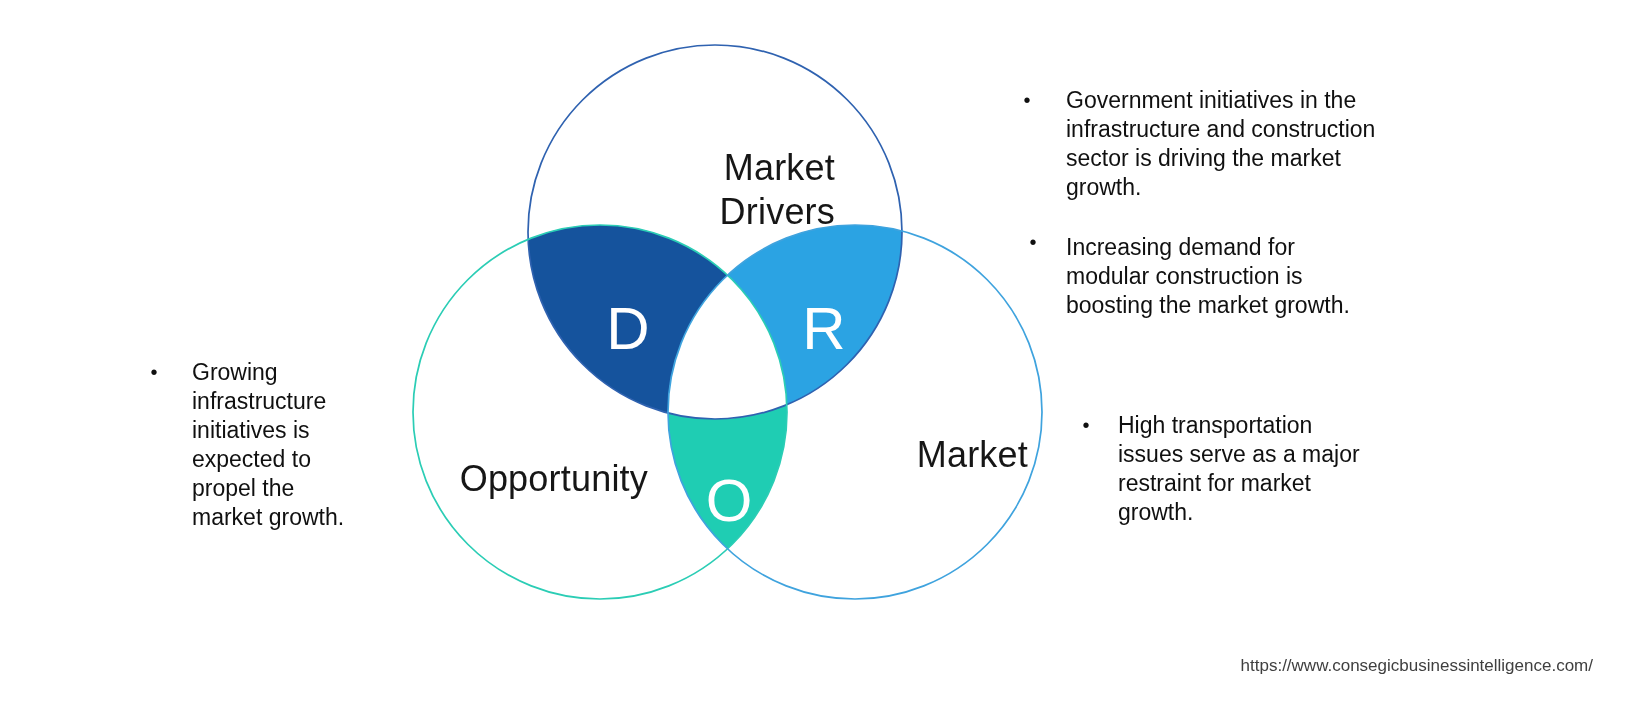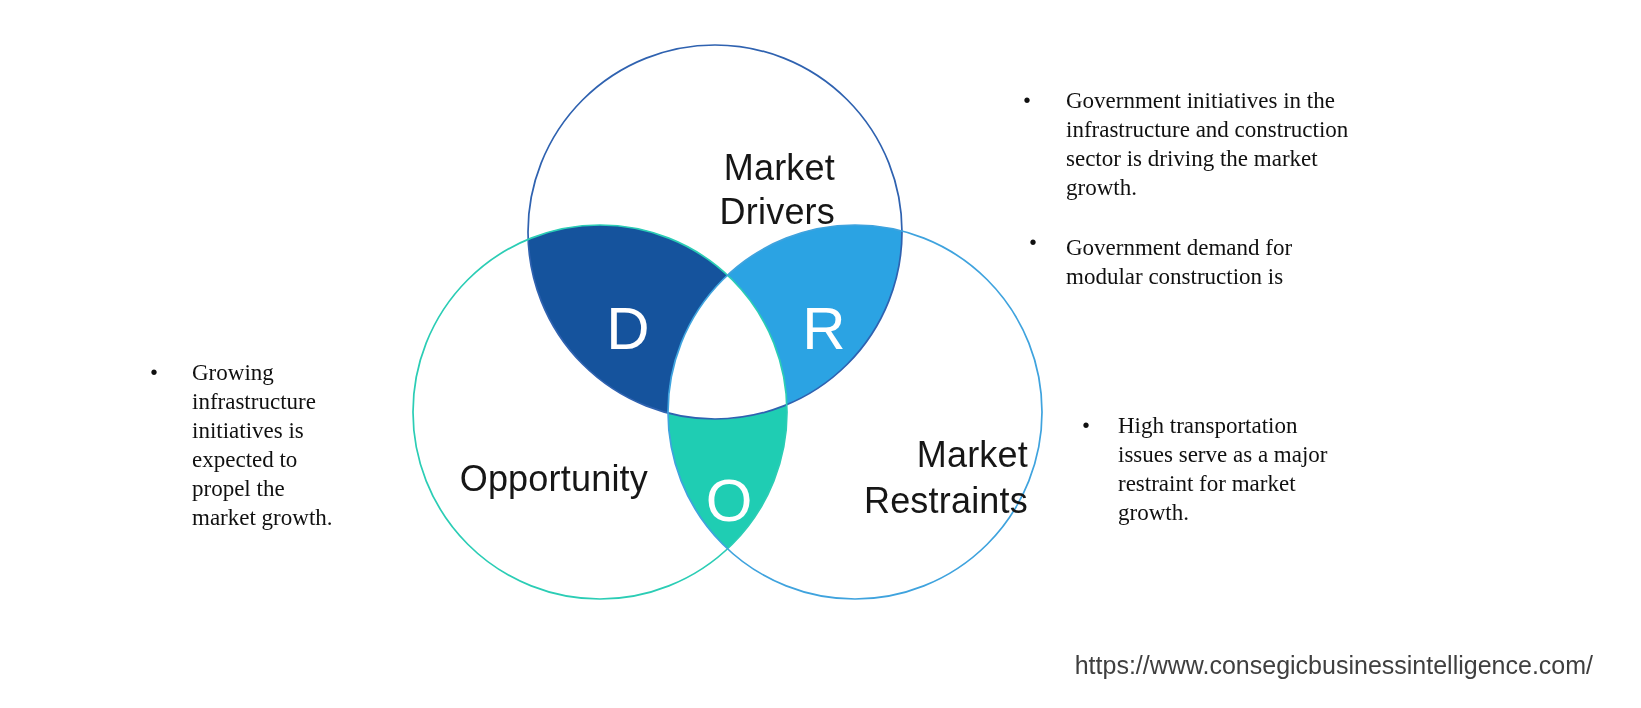--- a/index.html
+++ b/index.html
@@ -38,25 +38,25 @@
   }
   .bullet .dot{
     display:block;
     width:10px;
     font-size:20px;
     line-height:29px;
     text-align:center;
     flex:0 0 auto;
   }
   .bullet.raise-dot .dot{margin-top:-5px;}
-  .bullet .lines{flex:0 0 auto;font-family:Liberation Serif, serif;}
+  .bullet .lines{flex:0 0 auto;}
   .footer-url{
     position:absolute;
     right:48px;top:653px;
-    font-size:25px;
+    font-size:17px;
     line-height:25px;
     color:#3f3f3f;
     white-space:nowrap;
     text-align:right;
   }
 </style>
 </head>
 <body>
 
 <div class="stage">
@@ -98,21 +98,20 @@
     <div>Market</div>
     <div>Drivers</div>
   </div>
 
   <div class="circle-label" style="left:388px;top:457px;width:260px;">
     <div>Opportunity</div>
   </div>
 
   <div class="circle-label" style="left:768px;top:432px;width:260px;line-height:46px;">
     <div>Market</div>
-    <div>Restraints</div>
   </div>
 
   <div class="lens-letter" style="left:568px;top:288px;">D</div>
   <div class="lens-letter" style="left:764px;top:288px;">R</div>
   <div class="lens-letter" style="left:669px;top:460px;">O</div>
 
   <div class="bullet" style="left:149px;top:358px;">
     <span class="dot">•</span>
     <div class="lines" style="margin-left:33px;">
       <div>Growing</div>
@@ -130,22 +129,23 @@
       <div>Government initiatives in the</div>
       <div>infrastructure and construction</div>
       <div>sector is driving the market</div>
       <div>growth.</div>
     </div>
   </div>
 
   <div class="bullet raise-dot" style="left:1028px;top:233px;">
     <span class="dot">•</span>
     <div class="lines" style="margin-left:28px;">
-      <div>Government demand for</div>
+      <div>Increasing demand for</div>
       <div>modular construction is</div>
+      <div>boosting the market growth.</div>
     </div>
   </div>
 
   <div class="bullet" style="left:1081px;top:411px;">
     <span class="dot">•</span>
     <div class="lines" style="margin-left:27px;">
       <div>High transportation</div>
       <div>issues serve as a major</div>
       <div>restraint for market</div>
       <div>growth.</div>

